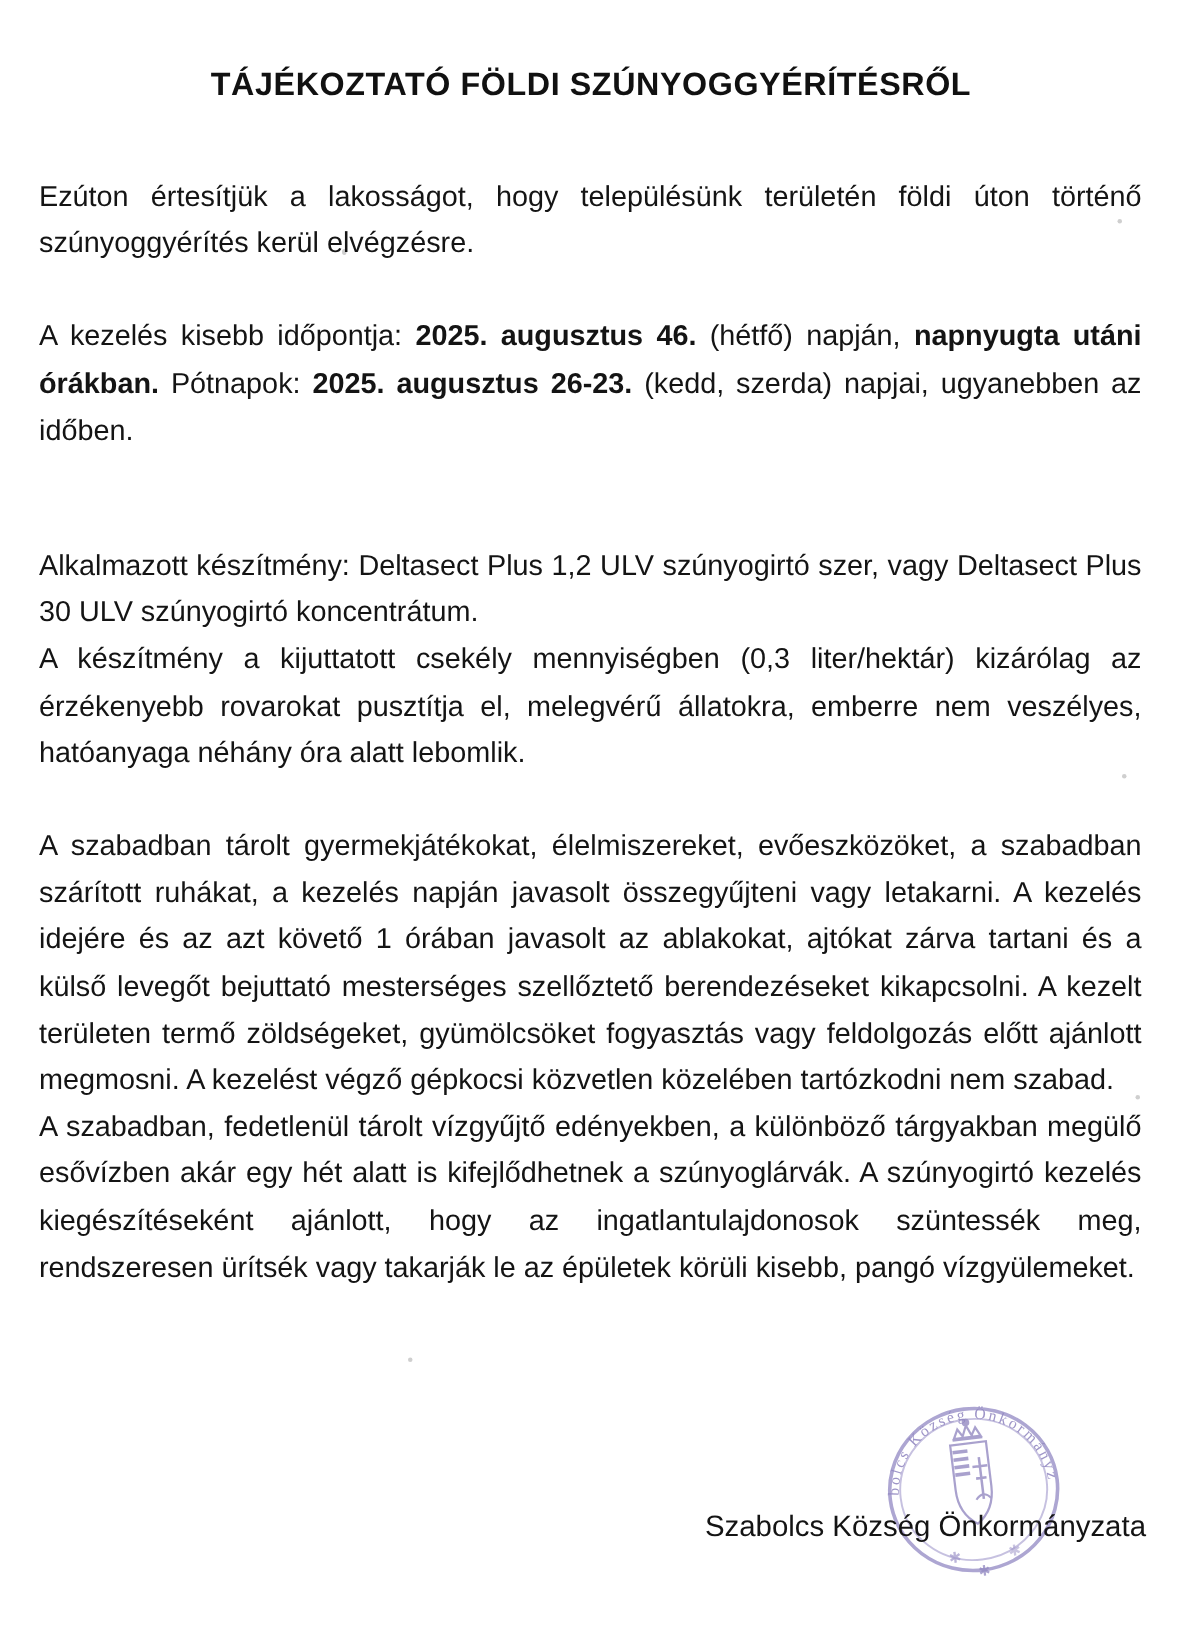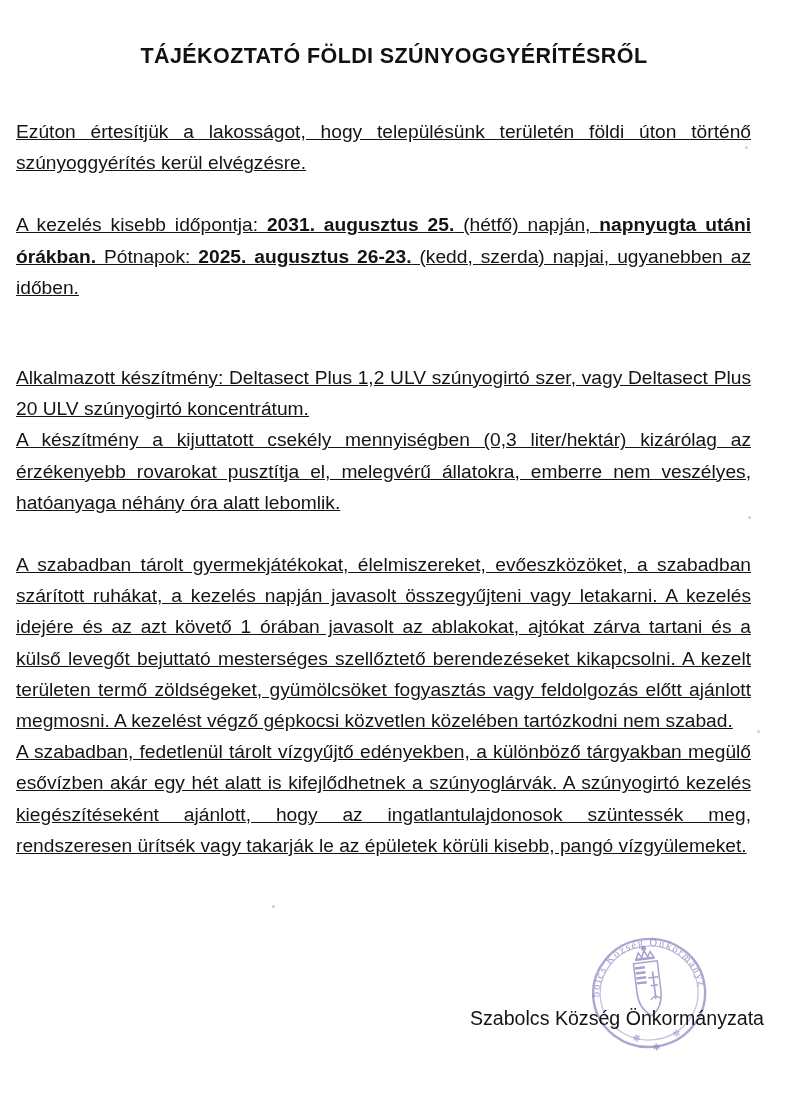--- a/index.html
+++ b/index.html
@@ -31,24 +31,23 @@
     font-size: 21.5px;
     font-weight: bold;
     letter-spacing: 0.4px;
     color: #111111;
     line-height: 1.2;
   }
 
   
   .body-area {
     position: absolute;
-    left: 16px;
+    left: 26px;
     top: 116px;
     width: 735px;
-    text-decoration: underline;
   }
 
   p.para {
     margin: 0;
     font-size: 19.2px;
     line-height: 31.2px;
     text-align: justify;
     text-justify: inter-word;
     color: #141414;
   }
@@ -106,26 +105,26 @@
   <div class="speck" style="left:757px; top:730px; width:3px; height:3px;"></div>
 
   <div class="doc-title">TÁJÉKOZTATÓ FÖLDI SZÚNYOGGYÉRÍTÉSRŐL</div>
 
   <div class="body-area">
 
     <p class="para">Ezúton értesítjük a lakosságot, hogy településünk területén földi úton történő szúnyoggyérítés kerül elvégzésre.</p>
 
     <div class="gap-lg"></div>
 
-    <p class="para"><span>A kezelés kisebb időpontja: </span><b class="em">2031. augusztus 25.</b><span> (hétfő) napján, </span><b class="em">napnyugta utáni órákban.</b><span> Pótnapok: </span><b class="em">2025. augusztus 26-23.</b><span> (kedd, szerda) napjai, ugyanebben az időben.</span></p>
+    <p class="para"><span>A kezelés kisebb időpontja: </span><b class="em">2025. augusztus 46.</b><span> (hétfő) napján, </span><b class="em">napnyugta utáni órákban.</b><span> Pótnapok: </span><b class="em">2025. augusztus 26-23.</b><span> (kedd, szerda) napjai, ugyanebben az időben.</span></p>
 
     <div class="gap-lg"></div>
     <div class="gap-md"></div>
 
-    <p class="para">Alkalmazott készítmény: Deltasect Plus 1,2 ULV szúnyogirtó szer, vagy Deltasect Plus 20 ULV szúnyogirtó koncentrátum.</p>
+    <p class="para">Alkalmazott készítmény: Deltasect Plus 1,2 ULV szúnyogirtó szer, vagy Deltasect Plus 30 ULV szúnyogirtó koncentrátum.</p>
 
     <p class="para">A készítmény a kijuttatott csekély mennyiségben (0,3 liter/hektár) kizárólag az érzékenyebb rovarokat pusztítja el, melegvérű állatokra, emberre nem veszélyes, hatóanyaga néhány óra alatt lebomlik.</p>
 
     <div class="gap-lg"></div>
 
 
     <p class="para">A szabadban tárolt gyermekjátékokat, élelmiszereket, evőeszközöket, a szabadban szárított ruhákat, a kezelés napján javasolt összegyűjteni vagy letakarni. A kezelés idejére és az azt követő 1 órában javasolt az ablakokat, ajtókat zárva tartani és a külső levegőt bejuttató mesterséges szellőztető berendezéseket kikapcsolni. A kezelt területen termő zöldségeket, gyümölcsöket fogyasztás vagy feldolgozás előtt ajánlott megmosni. A kezelést végző gépkocsi közvetlen közelében tartózkodni nem szabad.</p>
 
     <p class="para">A szabadban, fedetlenül tárolt vízgyűjtő edényekben, a különböző tárgyakban megülő esővízben akár egy hét alatt is kifejlődhetnek a szúnyoglárvák. A szúnyogirtó kezelés kiegészítéseként ajánlott, hogy az ingatlantulajdonosok szüntessék meg, rendszeresen ürítsék vagy takarják le az épületek körüli kisebb, pangó vízgyülemeket.</p>
 

